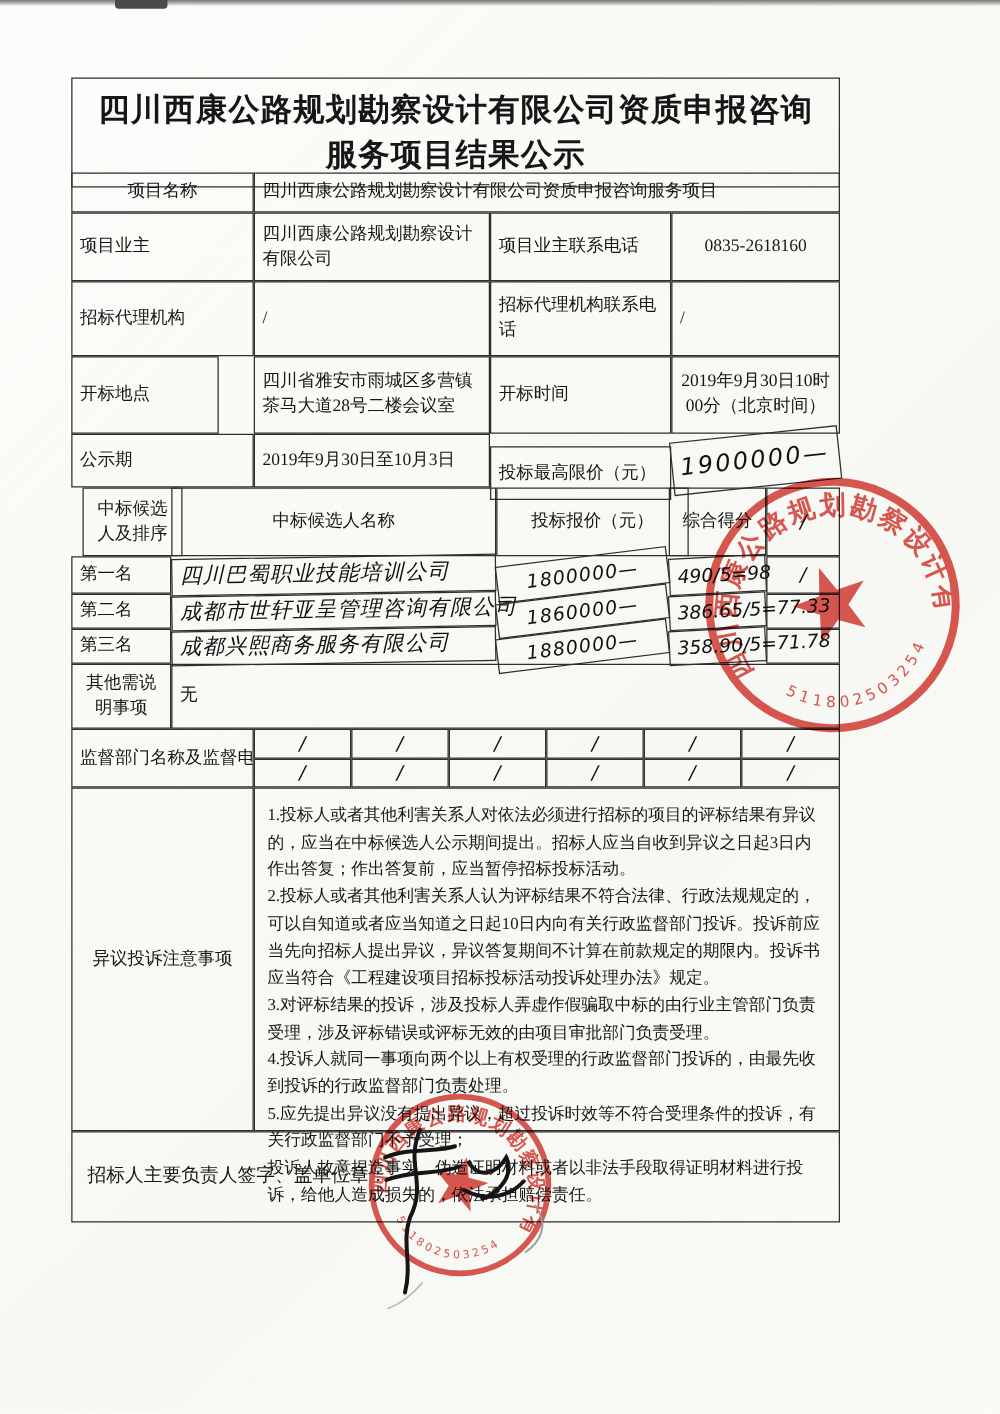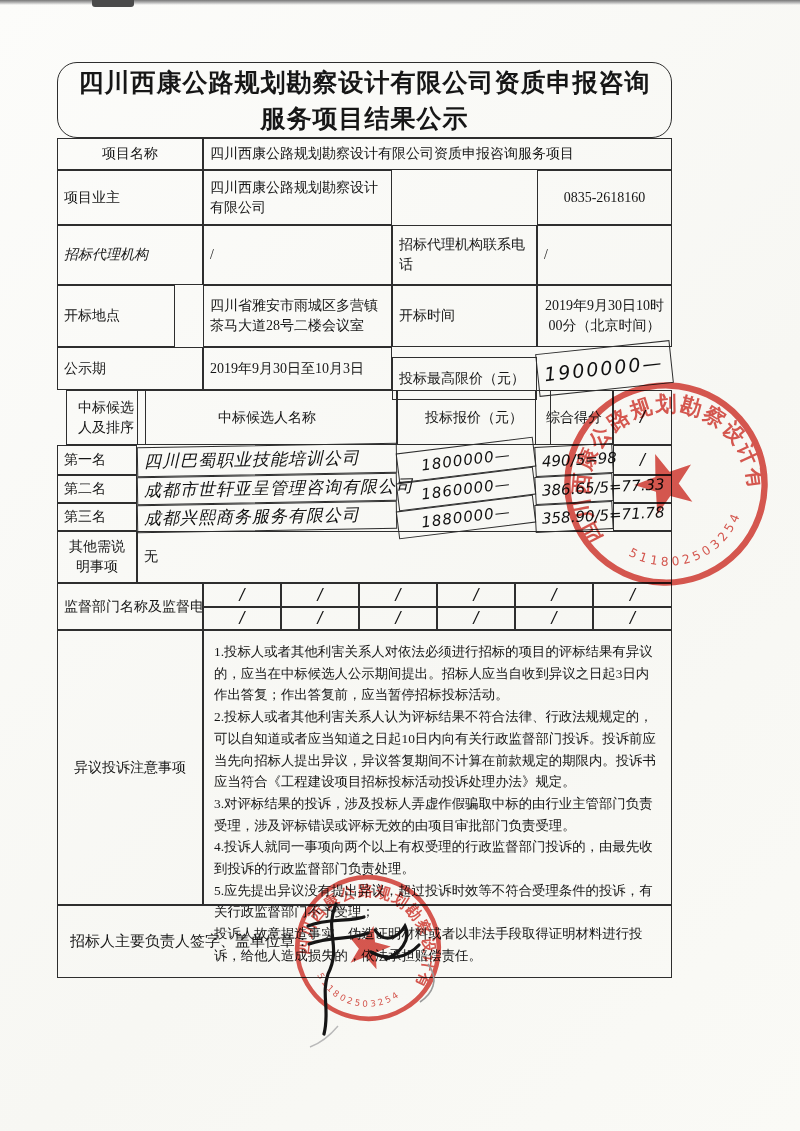--- a/index.html
+++ b/index.html
@@ -29,35 +29,36 @@
   .stamp{position:absolute;z-index:6;mix-blend-mode:multiply;opacity:.88;pointer-events:none;}
   .sig{position:absolute;z-index:7;pointer-events:none;}
 </style>
 </head>
 <body>
 
 <div class="sheet">
   <div class="scan-top"></div>
   <div class="scan-notch"></div>
 
-  <div class="cell title" style="left:57px;top:62px;width:615px;height:76px;border-radius:20px;">
+  <div class="cell title" style="left:57px;top:62px;width:615px;height:88px;">
     <div>
       <div>四川西康公路规划勘察设计有限公司资质申报咨询</div>
       <div>服务项目结果公示</div>
     </div>
   </div>
 
   <div class="cell" style="left:57px;top:138px;width:146px;height:32px;">项目名称</div>
   <div class="cell left" style="left:203px;top:138px;width:469px;height:32px;">四川西康公路规划勘察设计有限公司资质申报咨询服务项目</div>
 
   <div class="cell left" style="left:57px;top:170px;width:146px;height:55px;">项目业主</div>
   <div class="cell left" style="left:203px;top:170px;width:189px;height:55px;">四川西康公路规划勘察设计有限公司</div>
+  <div class="cell left" style="left:392px;top:170px;width:145px;height:55px;">项目业主联系电话</div>
   <div class="cell" style="left:537px;top:170px;width:135px;height:55px;">0835-2618160</div>
 
-  <div class="cell left" style="left:57px;top:225px;width:146px;height:60px;font-style:italic;">招标代理机构</div>
+  <div class="cell left" style="left:57px;top:225px;width:146px;height:60px;">招标代理机构</div>
   <div class="cell left" style="left:203px;top:225px;width:189px;height:60px;">/</div>
   <div class="cell left" style="left:392px;top:225px;width:145px;height:60px;">招标代理机构联系电话</div>
   <div class="cell left" style="left:537px;top:225px;width:135px;height:60px;">/</div>
 
   <div class="cell left" style="left:57px;top:285px;width:118px;height:62px;">开标地点</div>
   <div class="cell left" style="left:203px;top:285px;width:189px;height:62px;">四川省雅安市雨城区多营镇茶马大道28号二楼会议室</div>
   <div class="cell left" style="left:392px;top:285px;width:145px;height:62px;">开标时间</div>
   <div class="cell" style="left:537px;top:285px;width:135px;height:62px;">2019年9月30日10时00分（北京时间）</div>
 
   <div class="cell left" style="left:57px;top:347px;width:146px;height:43px;">公示期</div>

